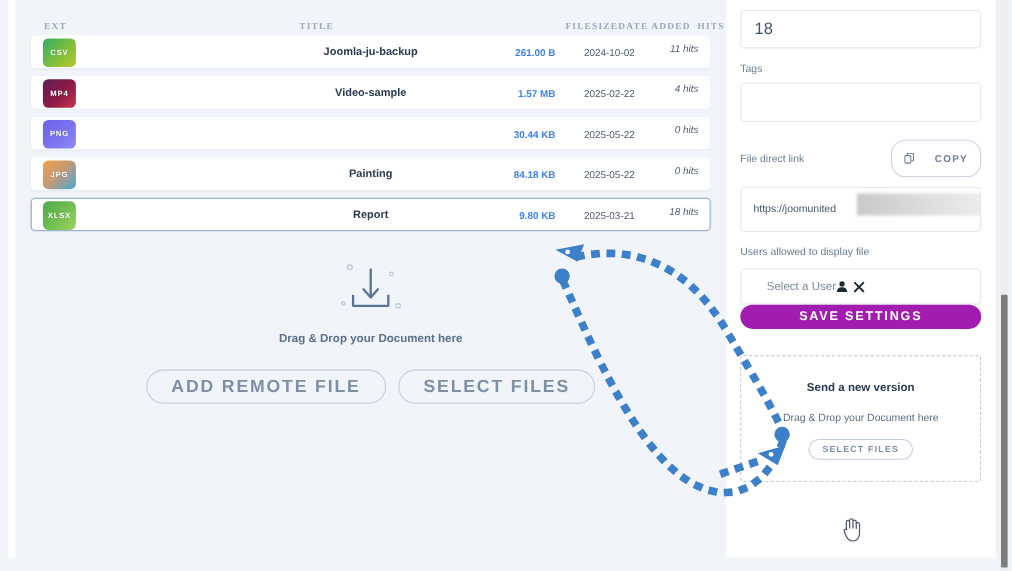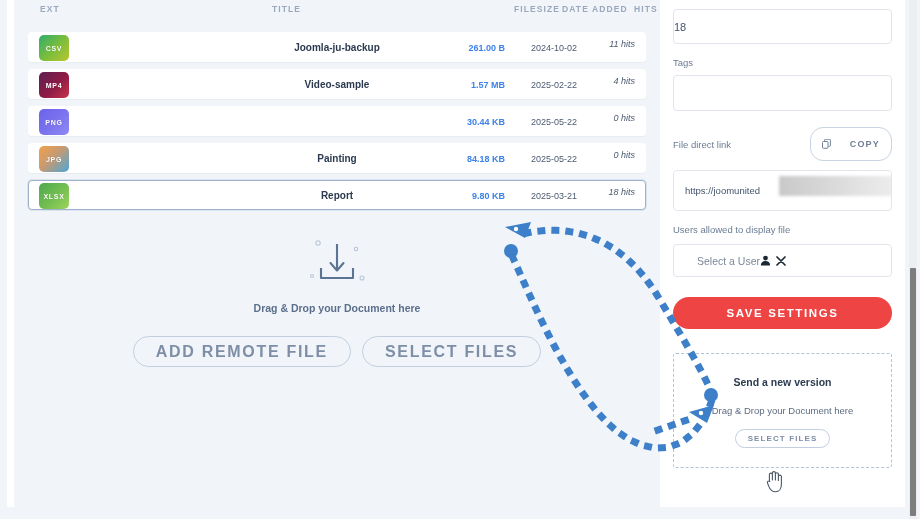--- a/index.html
+++ b/index.html
@@ -25,26 +25,27 @@
   }
 
   
   #table-header {
     position: relative;
     height: 32px;
     width: 100%;
   }
   .th {
     position: absolute;
-    top: 4px;
+    top: 18px;
     font-size: 8.5px;
     font-weight: 700;
     letter-spacing: 1.1px;
     color: #9aa8bd;
     text-transform: uppercase;
+    font-family: Liberation Serif, serif;
   }
   .th-ext      { left: 26px; }
   .th-title    { left: 258px; }
   .th-filesize { left: 500px; }
   .th-date     { left: 548px; }
   .th-hits     { left: 620px; }
 
   
   #file-list { position: relative; padding: 0 14px; }
   .file-row {
@@ -159,22 +160,22 @@
   .field-box {
     border: 1px solid #e2e6ec;
     border-radius: 4px;
     background: #fff;
     width: 100%;
   }
   #hits-field {
     margin-top: 9px;
     height: 35px;
     display: flex; align-items: center;
-    padding-left: 0;
-    font-size: 11px;
+    padding-left: 12px;
+    font-size: 15px;
     color: #43536b;
   }
   .rp-label {
     font-size: 9.5px;
     color: #6b7c93;
     margin-top: 13px;
     margin-bottom: 7px;
   }
   #tags-field { height: 36px; }
 
@@ -223,26 +224,25 @@
     height: 33px;
     display: flex; align-items: center;
     justify-content: flex-start;
     padding: 0 23px;
     font-size: 10.5px;
     color: #7c8899;
   }
   #user-icons { display: flex; align-items: center; gap: 5px; color: #1b2733; font-size: 12px; }
 
   #save-btn {
-    margin-top: 20px;
     width: 100%;
-    height: 32px;
+    height: 22px;
     border: none;
     border-radius: 16px;
-    background: #ef4444;
+    background: #a21caf;
     color: #ffffff;
     font-size: 11.5px;
     font-weight: 600;
     letter-spacing: 1.6px;
     font-family: "Liberation Sans", sans-serif;
     cursor: pointer;
   }
 
   #new-version-box {
     margin-top: 24px;

